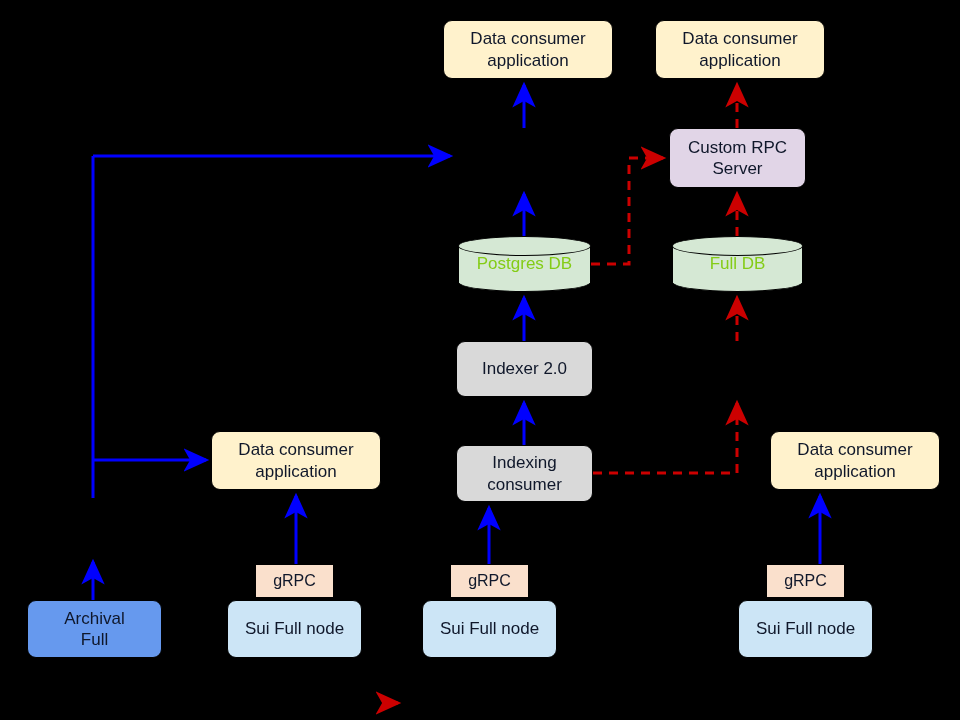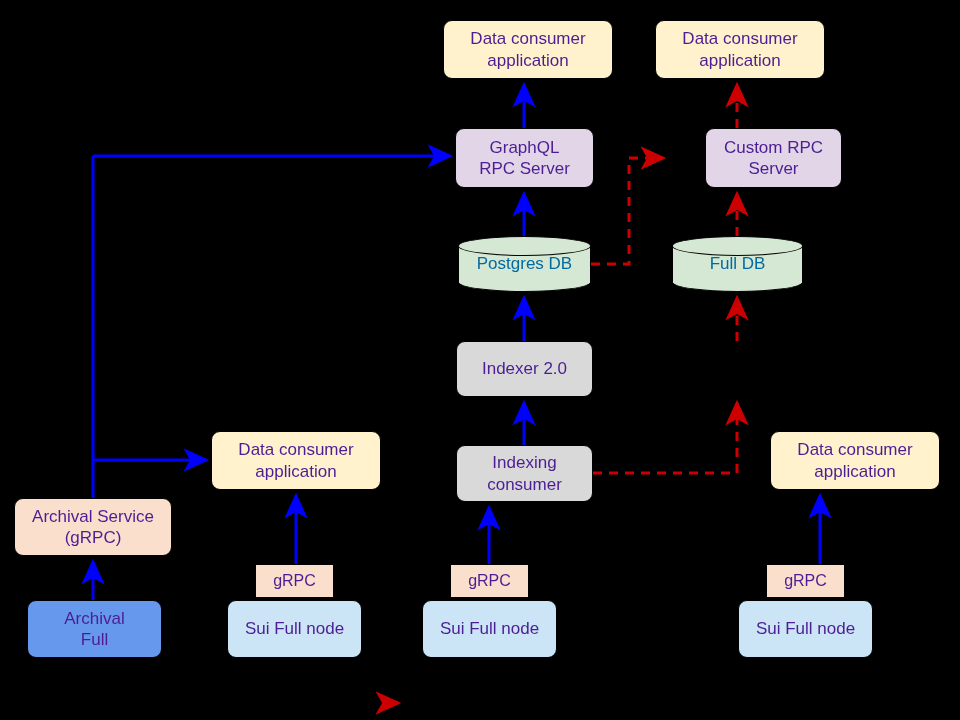--- a/index.html
+++ b/index.html
@@ -15,21 +15,21 @@
     overflow: hidden;
     font-family: "Liberation Sans", sans-serif;
   }
   .node {
     position: absolute;
     box-sizing: border-box;
     display: flex;
     align-items: center;
     justify-content: center;
     text-align: center;
-    color: #4c1d95;
+    color: #0f172a;
     font-size: 17px;
     line-height: 1.25;
     border: 1px solid #000000;
     white-space: pre-line;
   }
   .rounded { border-radius: 9px; }
   .sharp { border-radius: 0; }
   .node-label { pointer-events: none; }
 
   
@@ -65,21 +65,21 @@
     border: 1px solid #000;
     border-radius: 50%;
     box-sizing: border-box;
   }
   .cyl .cyl-text {
     position: absolute;
     left: 0; right: 0; top: 0; bottom: 0;
     display: flex;
     align-items: center;
     justify-content: center;
-    color: #0369a1;
+    color: #84cc16;
     font-size: 17px;
     z-index: 3;
   }
   #edges {
     position: absolute;
     left: 0; top: 0;
     width: 960px;
     height: 720px;
   }
 </style>
@@ -134,26 +134,22 @@
   <div class="node rounded" style="left:443px; top:20px; width:170px; height:59px; background:#FFF2CC;">
     <span class="node-label">Data consumer
 application</span>
   </div>
 
   <div class="node rounded" style="left:655px; top:20px; width:170px; height:59px; background:#FFF2CC;">
     <span class="node-label">Data consumer
 application</span>
   </div>
 
-  <div class="node rounded" style="left:455px; top:128px; width:139px; height:60px; background:#E1D5E7;">
-    <span class="node-label">GraphQL
-RPC Server</span>
-  </div>
-
-  <div class="node rounded" style="left:705px; top:128px; width:137px; height:60px; background:#E1D5E7;">
+
+  <div class="node rounded" style="left:669px; top:128px; width:137px; height:60px; background:#E1D5E7;">
     <span class="node-label">Custom RPC
 Server</span>
   </div>
 
   <div class="cyl" style="left:458px; top:236px; width:133px; height:56px;">
     <div class="bottom"></div>
     <div class="body"></div>
     <div class="top"></div>
     <div class="cyl-text">Postgres DB</div>
   </div>
@@ -178,24 +174,20 @@
   <div class="node rounded" style="left:211px; top:431px; width:170px; height:59px; background:#FFF2CC;">
     <span class="node-label">Data consumer
 application</span>
   </div>
 
   <div class="node rounded" style="left:770px; top:431px; width:170px; height:59px; background:#FFF2CC;">
     <span class="node-label">Data consumer
 application</span>
   </div>
 
-  <div class="node rounded" style="left:14px; top:498px; width:158px; height:58px; background:#FAE0CC;">
-    <span class="node-label">Archival Service
-(gRPC)</span>
-  </div>
 
   <div class="node rounded" style="left:27px; top:600px; width:135px; height:58px; background:#6699EE;">
     <span class="node-label">Archival
 Full</span>
   </div>
 
   <div class="node sharp" style="left:255px; top:564px; width:79px; height:34px; background:#FAE0CC; font-size:16px;">
     <span class="node-label">gRPC</span>
   </div>
 

